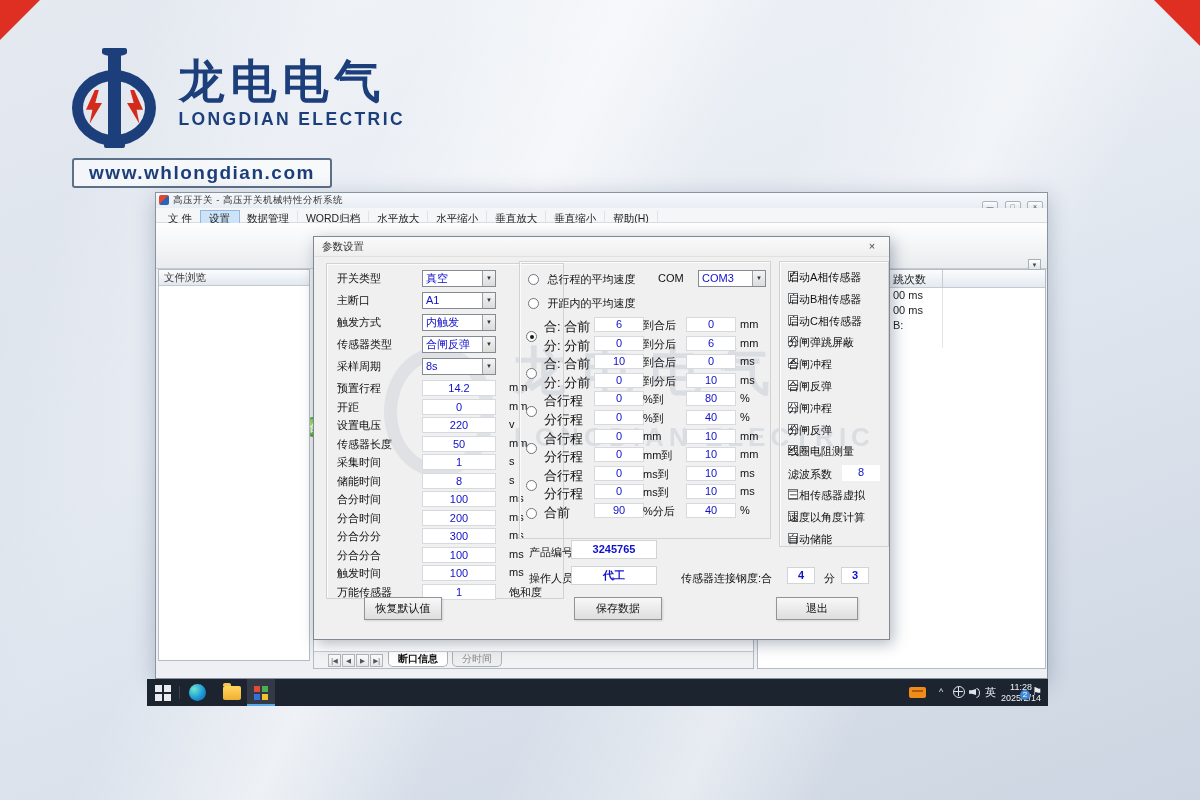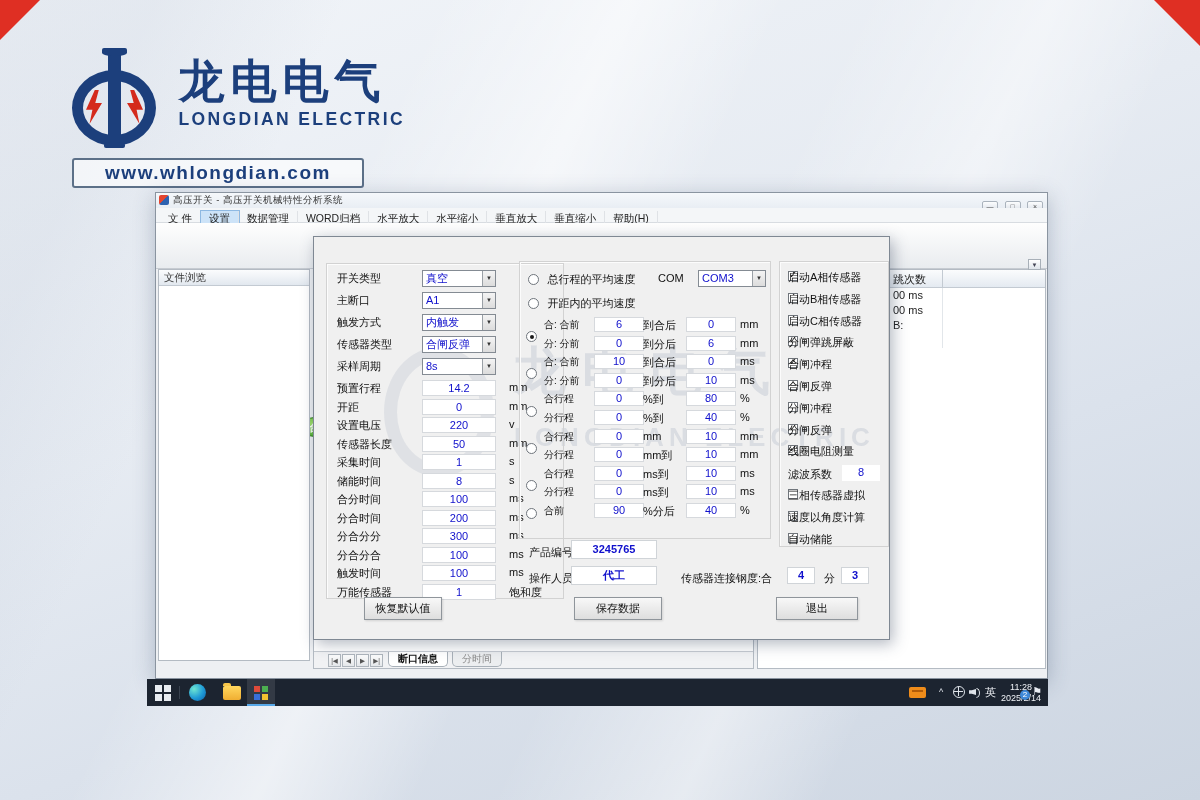--- a/index.html
+++ b/index.html
@@ -26,21 +26,21 @@
 .logo .bar { position:absolute; left:36px; top:0; width:13px; height:100px; background:#1c3f7c; }
 .logo .bar::before { content:""; position:absolute; left:-6px; top:0; width:25px; height:8px; background:#1c3f7c; border-radius:2px 2px 40% 40%; }
 .logo .bar::after { content:""; position:absolute; left:-4px; bottom:0; width:21px; height:6px; background:#1c3f7c; border-radius:40% 40% 2px 2px; }
 .bolt { position:absolute; width:16px; height:34px; background:#d42a1c;
   clip-path:polygon(55% 0,0 58%,40% 58%,22% 100%,100% 38%,58% 38%,80% 0); }
 .bolt.l { left:14px; top:42px; }
 .bolt.r { left:55px; top:42px; transform:scaleX(-1); }
 .brand-text { display:inline-block; margin-left:14px; margin-top:8px; }
 .brand-text .cn { font-size:46px; font-weight:bold; color:#1c3f7c; letter-spacing:6px; line-height:1.1; }
 .brand-text .en { font-size:17.5px; font-weight:bold; color:#1c3f7c; letter-spacing:2.4px; margin-top:2px; }
-.site { margin-top:10px; width:292px; border:2px solid #5c7088; border-radius:3px; background:rgba(255,255,255,.6);
+.site { margin-top:10px; width:260px; border:2px solid #5c7088; border-radius:3px; background:rgba(255,255,255,.6);
   font-size:19px; font-weight:bold; color:#1c3f7c; letter-spacing:1.5px; text-align:center; padding:2px 0; }
 
 
 .appwin { position:absolute; left:155px; top:192px; width:893px; height:487px;
   background:#eef0f3; border:1px solid #8a94a0; box-shadow:0 5px 20px rgba(50,70,100,.30); }
 .titlebar { position:absolute; left:0; top:0; right:0; height:30px;
   background:linear-gradient(#f5f8fb,#dde4ed); border-bottom:1px solid #c3cad3; }
 .titlebar .appico { position:absolute; left:3px; top:2px; width:10px; height:10px;
   background:linear-gradient(135deg,#e3452f 50%,#2d62b0 50%); border-radius:2px; }
 .titlebar .title { position:absolute; left:17px; top:1px; font-size:9.5px; color:#333; letter-spacing:.5px; }
@@ -144,21 +144,21 @@
 .alab { font-size:11px; color:#111; margin-left:4px; vertical-align:middle; }
 .comlab { position:absolute; left:130px; top:2px; font-size:11px; color:#111; }
 .comdd { position:absolute; left:170px; top:0; width:68px; height:17px; background:#fff; border:1px solid #848b93;
   color:#1010cc; font-size:11px; line-height:15px; padding-left:3px; }
 .comdd .arrow { position:absolute; right:0; top:0; width:13px; height:100%; background:linear-gradient(#f4f4f4,#dcdcdc);
   border-left:1px solid #9aa0a6; font-size:6px; line-height:14px; text-align:center; color:#333; }
 .speedrows { position:absolute; left:0; top:54px; right:0; }
 .srow { position:relative; height:18.6px; }
 .rcell { position:absolute; left:6px; top:2px; }
 .rcell.mid { transform:translateY(9px); }
-.slab { position:absolute; left:24px; top:2px; font-size:10px; color:#111; }
+.slab { position:absolute; left:24px; top:2px; font-size:13px; color:#111; }
 .nbox { position:absolute; top:1px; width:50px; height:15px; background:#fff; border:1px solid #d6d9dd;
   color:#1010cc; font-size:11px; line-height:13px; text-align:center; }
 .nbox.b1 { left:74px; }
 .nbox.b2 { left:166px; }
 .smid { position:absolute; left:123px; top:2px; font-size:11px; color:#111; }
 .sunit { position:absolute; left:220px; top:2px; font-size:11px; color:#111; }
 
 
 .crow { position:relative; height:21.8px; }
 .cb { position:absolute; left:8px; top:3px; width:10px; height:10px; border:1px solid #707archive0; border:1px solid #70757b; background:#fff; }
@@ -294,20 +294,24 @@
 
       <div class="rprow">00 ms</div>
           <div class="rprow">00 ms</div>
           <div class="rprow">B:</div>
         </div>
       <div class="rpline2"></div>
     </div>
   </div>
 
   <div class="dialog">
+    <div class="dtitle">
+      <span class="dtext">参数设置</span>
+      <span class="dclose">×</span>
+    </div>
 
     <div class="wm wm-ring"></div>
     <div class="wm wm-cn">龙电电气</div>
     <div class="wm wm-en">LONGDIAN ELECTRIC</div>
 
     <div class="grp gleft">
 
         <div class="lrow tall">
           <span class="llab">开关类型</span>
           <span class="lctl dd"><span>真空</span><span class="arrow">▼</span></span>

